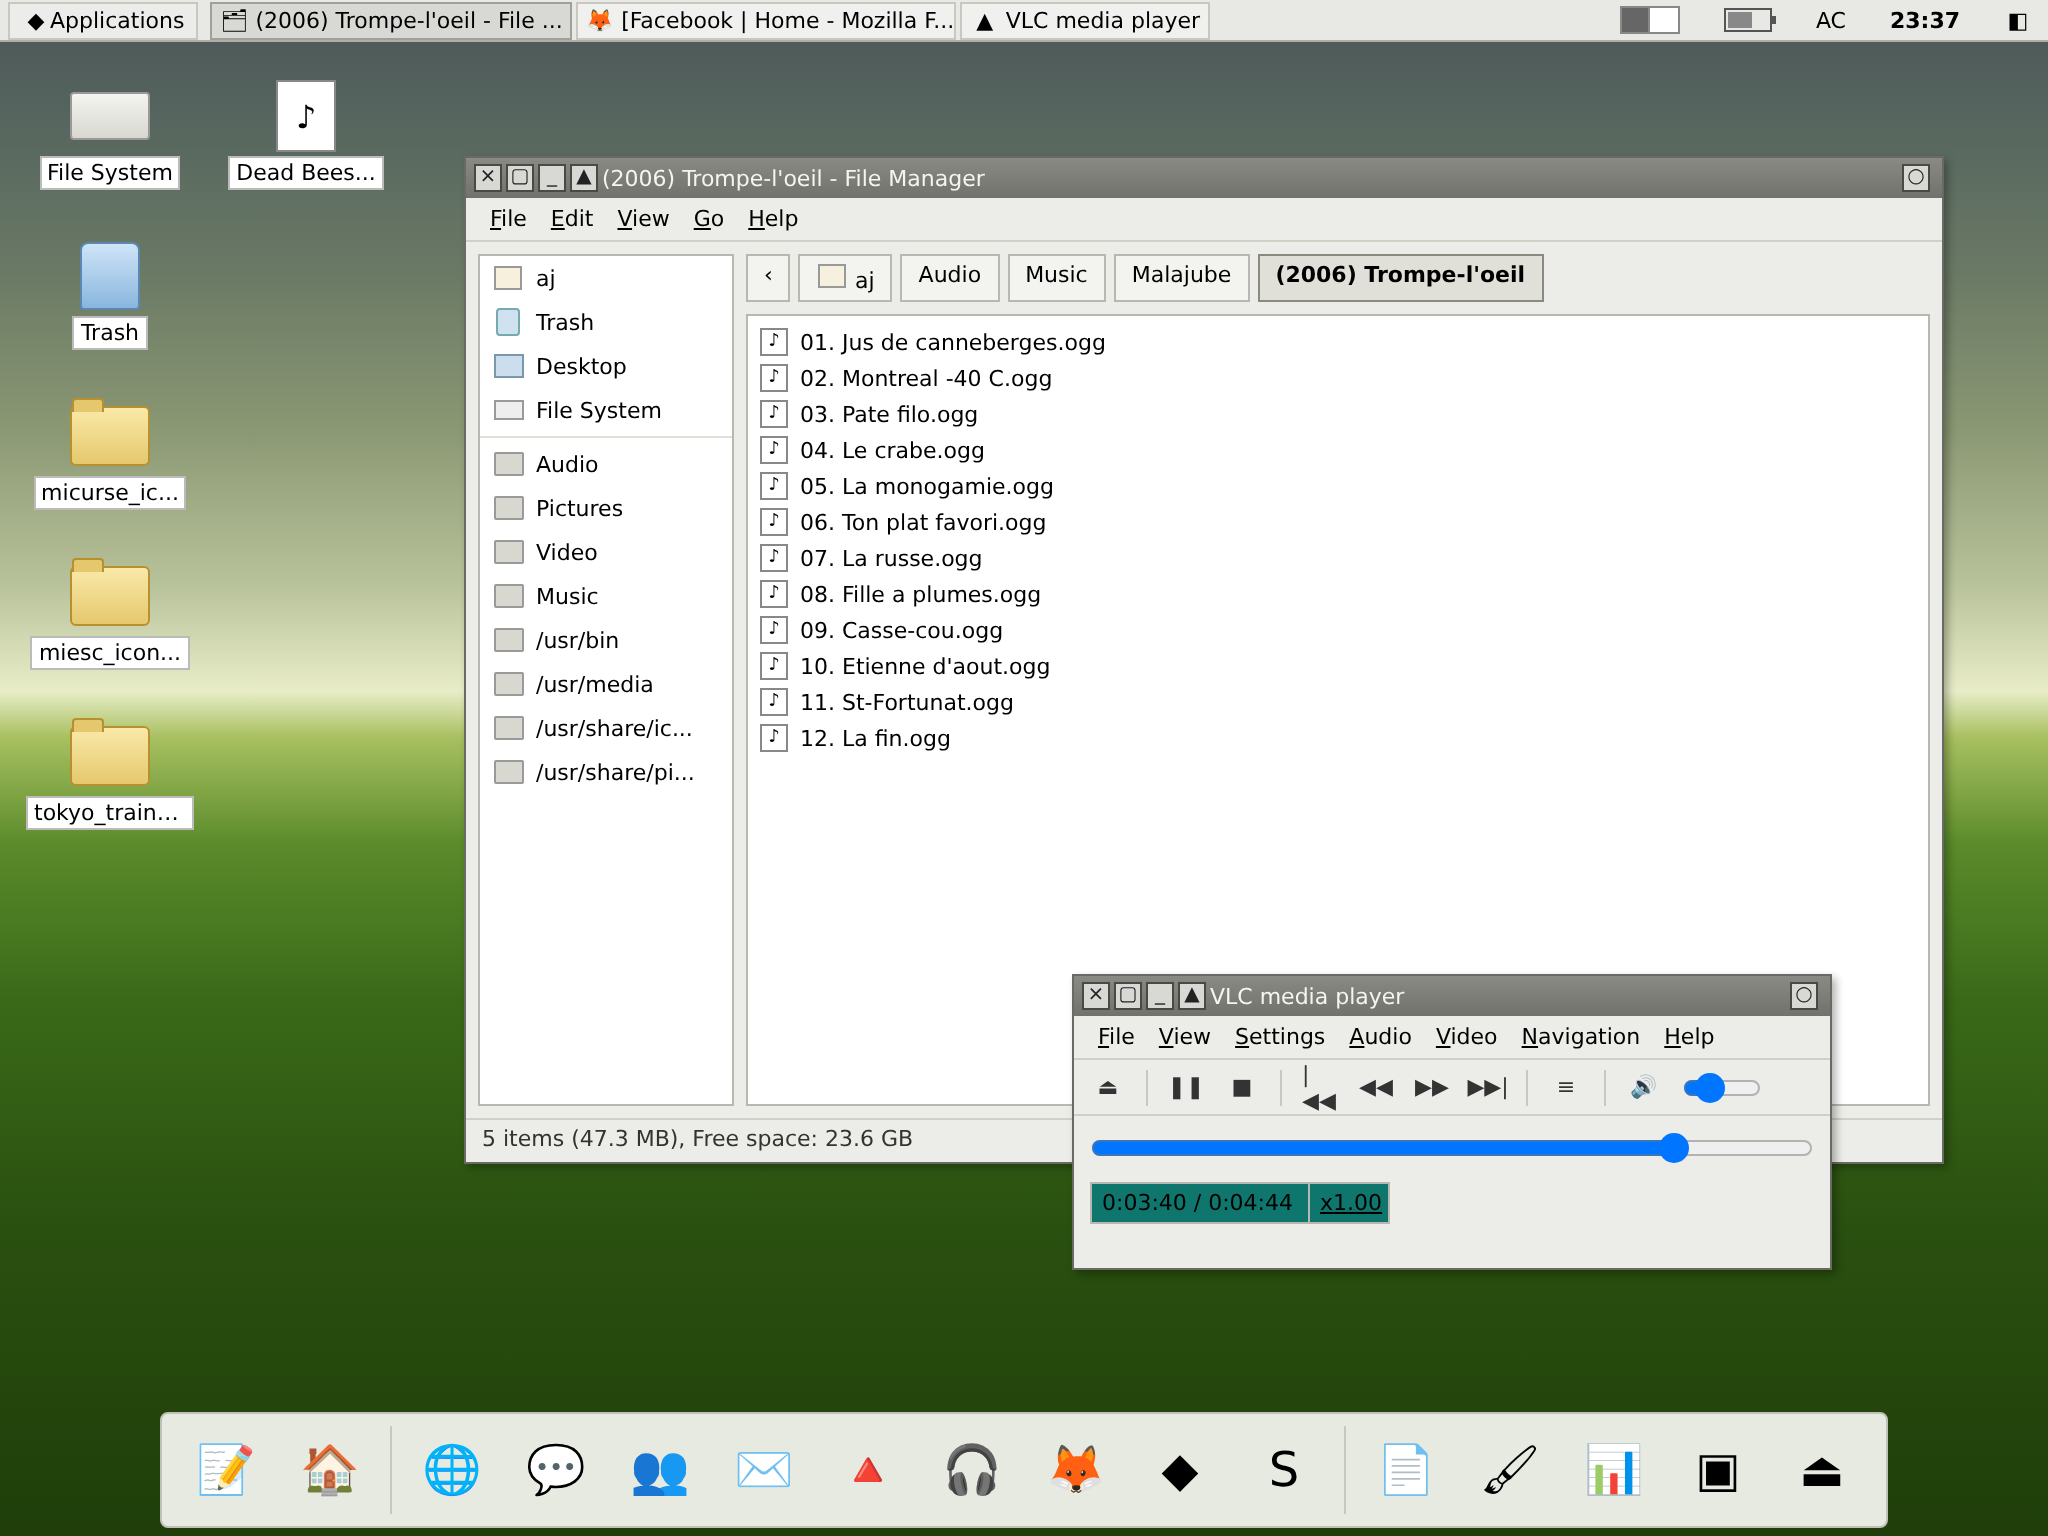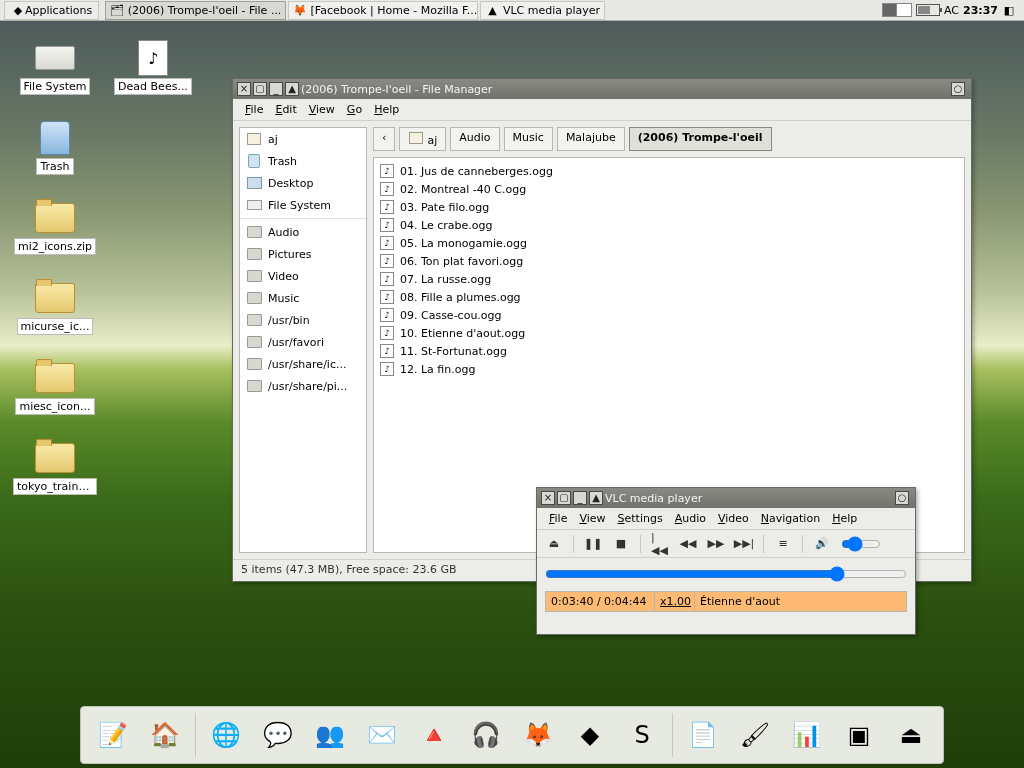--- a/index.html
+++ b/index.html
@@ -9,21 +9,21 @@
       #4a5558 0%, #5a6a60 10%, #6b7a65 18%, #8a9873 28%, #b8c29a 38%, #e8edc8 45%,
       #a8c060 48%, #5a8a2a 55%, #3a6a18 65%, #2a5010 80%, #1f3e0a 100%);
     position: relative;
   }
   
   .top-panel { position:absolute; top:0; left:0; right:0; height:21px; background:#e8e8e4; border-bottom:1px solid #b0b0a8; display:flex; align-items:center; padding:0 4px; }
   .top-panel .app-btn { display:flex; align-items:center; height:19px; padding:0 6px; border:1px solid #c8c8c0; background:#ececea; margin-right:2px; cursor:pointer; }
   .top-panel .task { display:flex; align-items:center; height:19px; padding:0 4px; border:1px solid #c8c8c0; background:#f0f0ee; margin-right:2px; cursor:pointer; max-width:190px; white-space:nowrap; overflow:hidden; }
   .top-panel .task.pressed { border:1px solid #a0a098; background:#d8d8d4; }
   .top-panel .spacer { flex:1; }
-  .top-panel .tray { display:flex; align-items:center; gap:4px; padding:0 4px; }
+  .top-panel .tray { display:flex; align-items:center; gap:22px; padding:0 4px; }
   .battery-ico { display:inline-block; width:24px; height:12px; border:1px solid #555; position:relative; }
   .battery-ico::after { content:""; position:absolute; right:-3px; top:3px; width:2px; height:4px; background:#555; }
   .battery-fill { position:absolute; left:1px; top:1px; bottom:1px; width:55%; background:#888; }
   .mini-ico { width:14px; height:14px; display:inline-flex; align-items:center; justify-content:center; }
 
   
   .desktop-icons { position:absolute; top:40px; left:12px; width:200px; }
   .di { width:86px; text-align:center; margin-bottom:22px; cursor:pointer; }
   .di .glyph { width:42px; height:36px; margin:0 auto 2px; display:flex; align-items:center; justify-content:center; }
   .di .label { background:#fff; border:1px solid #bbb; padding:1px 3px; display:inline-block; max-width:84px; overflow:hidden; white-space:nowrap; text-overflow:ellipsis; }
@@ -66,21 +66,21 @@
   .sdesk  { width:15px; height:12px; background:#cde; border:1px solid #79a; }
 
   
   .vlc { top:487px; left:536px; width:380px; height:148px; }
   .vlc-toolbar { height:28px; display:flex; align-items:center; gap:10px; padding:0 8px; border-bottom:1px solid #d0d0c8; }
   .vlc-toolbar .btn { width:18px; height:18px; display:inline-flex; align-items:center; justify-content:center; cursor:pointer; color:#333; }
   .vlc-toolbar .sep { width:1px; height:18px; background:#c8c8c0; }
   .vlc-slider-area { padding:8px 8px 6px; }
   .slider { width:100%; }
   .vlc-info { display:flex; gap:0; padding:0 8px 8px; }
-  .vlc-info .cell { border:1px solid #b8b8b0; padding:3px 5px; background:#fdba74; }
+  .vlc-info .cell { border:1px solid #b8b8b0; padding:3px 5px; background:#0f766e; }
   .vlc-info .cell.time { width:110px; }
   .vlc-info .cell.rate { width:40px; border-left:none;text-decoration:underline; }
   .vlc-info .cell.track { flex:1; border-left:none; }
   .vol-slider { width:40px; }
 
   
   .dock { position:absolute; bottom:4px; left:50%; transform:translateX(-50%); height:58px; background:rgba(248,248,244,.92); border:1px solid #c0c0b8; border-radius:4px; display:flex; align-items:center; gap:8px; padding:4px 10px; }
   .dock .ap { width:44px; height:44px; border-radius:6px; display:flex; align-items:center; justify-content:center; cursor:pointer; font-size:24px; }
   .dock .sep { width:1px; height:44px; background:#c8c8c0; }
 </style>
@@ -120,23 +120,20 @@
         </div><span class="label">File System</span></div>
       <div class="di"><div class="glyph">
           <div class="doc-glyph"></div>
         </div><span class="label">Dead Bees...</span></div>
     </div>
     <div class="di"><div class="glyph">
         <div class="trash-glyph"></div>
       </div><span class="label">Trash</span></div>
     <div class="di"><div class="glyph">
         <div class="folder-glyph"></div>
-      </div><span class="label">mi2_icons.zip</span></div>
-    <div class="di"><div class="glyph">
-        <div class="folder-glyph"></div>
       </div><span class="label">micurse_ic...</span></div>
     <div class="di"><div class="glyph">
         <div class="folder-glyph"></div>
       </div><span class="label">miesc_icon...</span></div>
     <div class="di"><div class="glyph">
         <div class="folder-glyph"></div>
       </div><span class="label">tokyo_train_...</span></div>
   </div>
 
 <div class="window fm">
@@ -209,21 +206,21 @@
         <div class="item">
           <span class="side-ico">
             <span class="sfolder"></span>
           </span>
           <span>/usr/bin</span>
         </div>
         <div class="item">
           <span class="side-ico">
             <span class="sfolder"></span>
           </span>
-          <span>/usr/favori</span>
+          <span>/usr/media</span>
         </div>
         <div class="item">
           <span class="side-ico">
             <span class="sfolder"></span>
           </span>
           <span>/usr/share/ic...</span>
         </div>
         <div class="item">
           <span class="side-ico">
             <span class="sfolder"></span>
@@ -334,21 +331,20 @@
     <span class="sep"></span>
     <span class="btn" style="color:#d98b00;">🔊</span>
     <input type="range" class="vol-slider" min="0" max="100" value="25" style="">
   </div>
   <div class="vlc-slider-area">
     <input type="range" class="slider" min="0" max="100" value="82" style="">
   </div>
   <div class="vlc-info">
     <div class="cell time">0:03:40 / 0:04:44</div>
     <div class="cell rate">x1.00</div>
-    <div class="cell track">Étienne d'aout</div>
   </div>
 </div>
 
 <div class="dock" id="dock">
     <div class="ap">📝</div>
     <div class="ap">🏠</div>
     <div class="sep"></div>
     <div class="ap">🌐</div>
     <div class="ap">💬</div>
     <div class="ap">👥</div>

